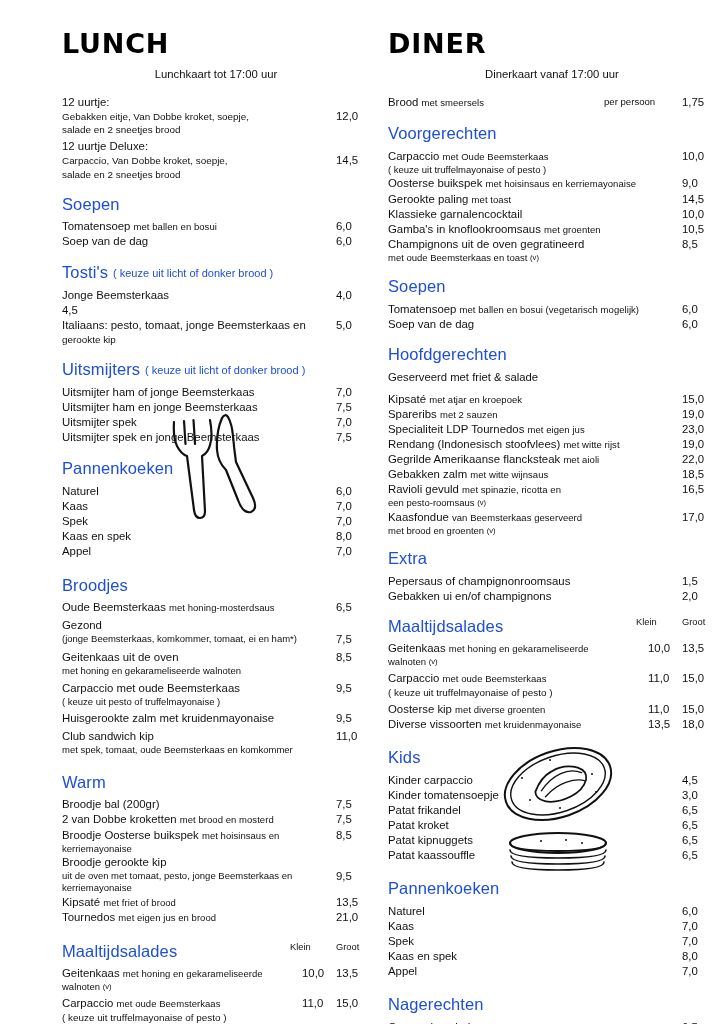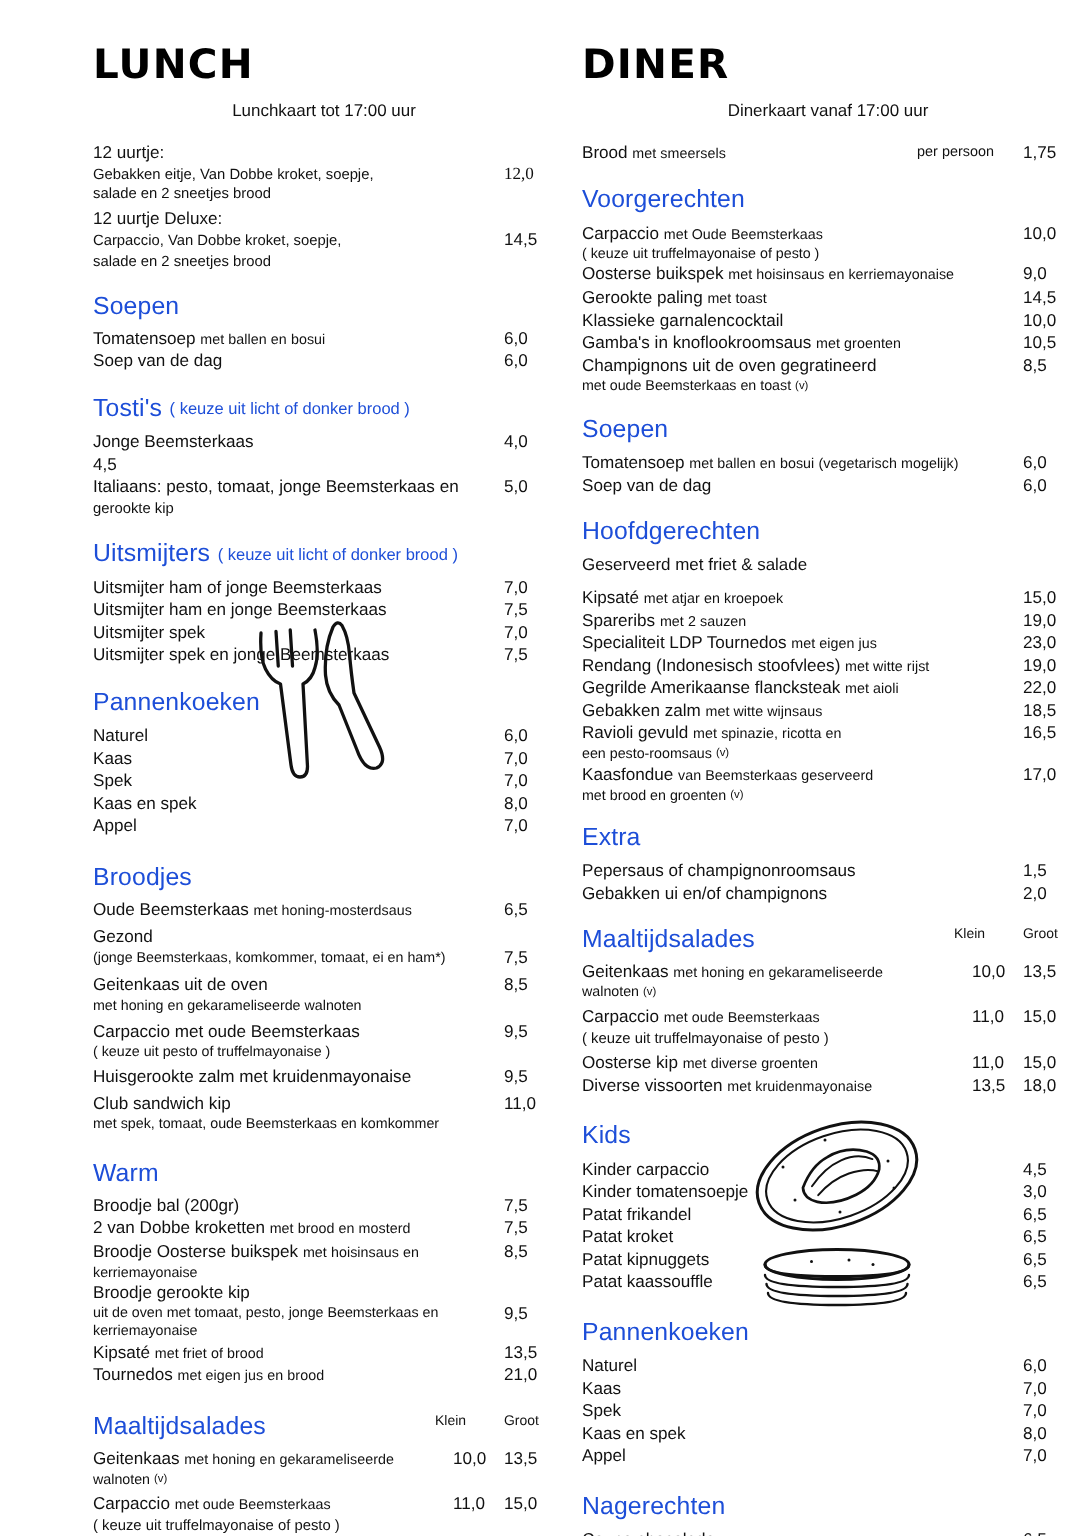--- a/index.html
+++ b/index.html
@@ -143,21 +143,21 @@
     flex: 0 0 34px;
     font-size: 11.4px;
     line-height: 1.32;
     text-align: left;
     white-space: nowrap;
   }
   .item-perperson {
     flex: 0 0 78px;
     font-size: 9.6px;
     line-height: 1.45;
-    text-align: center;
+    text-align: left;
     padding-right: 12px;
     white-space: nowrap;
   }
 
   
   .illo { position: absolute; pointer-events: none; }
   .illo-cutlery { left: 144px; top: 404px; width: 110px; height: 120px; }
   .illo-pancakes { left: 478px; top: 742px; width: 144px; height: 142px; }
 </style>
 </head>
@@ -170,21 +170,21 @@
     <div class="menu-title">LUNCH</div>
     <div class="menu-subtitle">Lunchkaart tot 17:00 uur</div>
 
     <div class="items">
       <div class="item spaced">
         <div class="item-text">
           <span class="item-name">12 uurtje:</span>
           <span class="sub-line">Gebakken eitje, Van Dobbe kroket, soepje,</span>
           <span class="sub-line">salade en 2 sneetjes brood</span>
         </div>
-        <div class="item-price" style="margin-top:14px;font-family:Liberation Serif, serif;">12,0</div>
+        <div class="item-price" style="margin-top:14px;">12,0</div>
       </div>
       <div class="item spaced">
         <div class="item-text">
           <span class="item-name">12 uurtje Deluxe:</span>
           <span class="sub-line">Carpaccio, Van Dobbe kroket, soepje,</span>
           <span class="sub-line">salade en 2 sneetjes brood</span>
         </div>
         <div class="item-price" style="margin-top:14px;">14,5</div>
       </div>
     </div>

